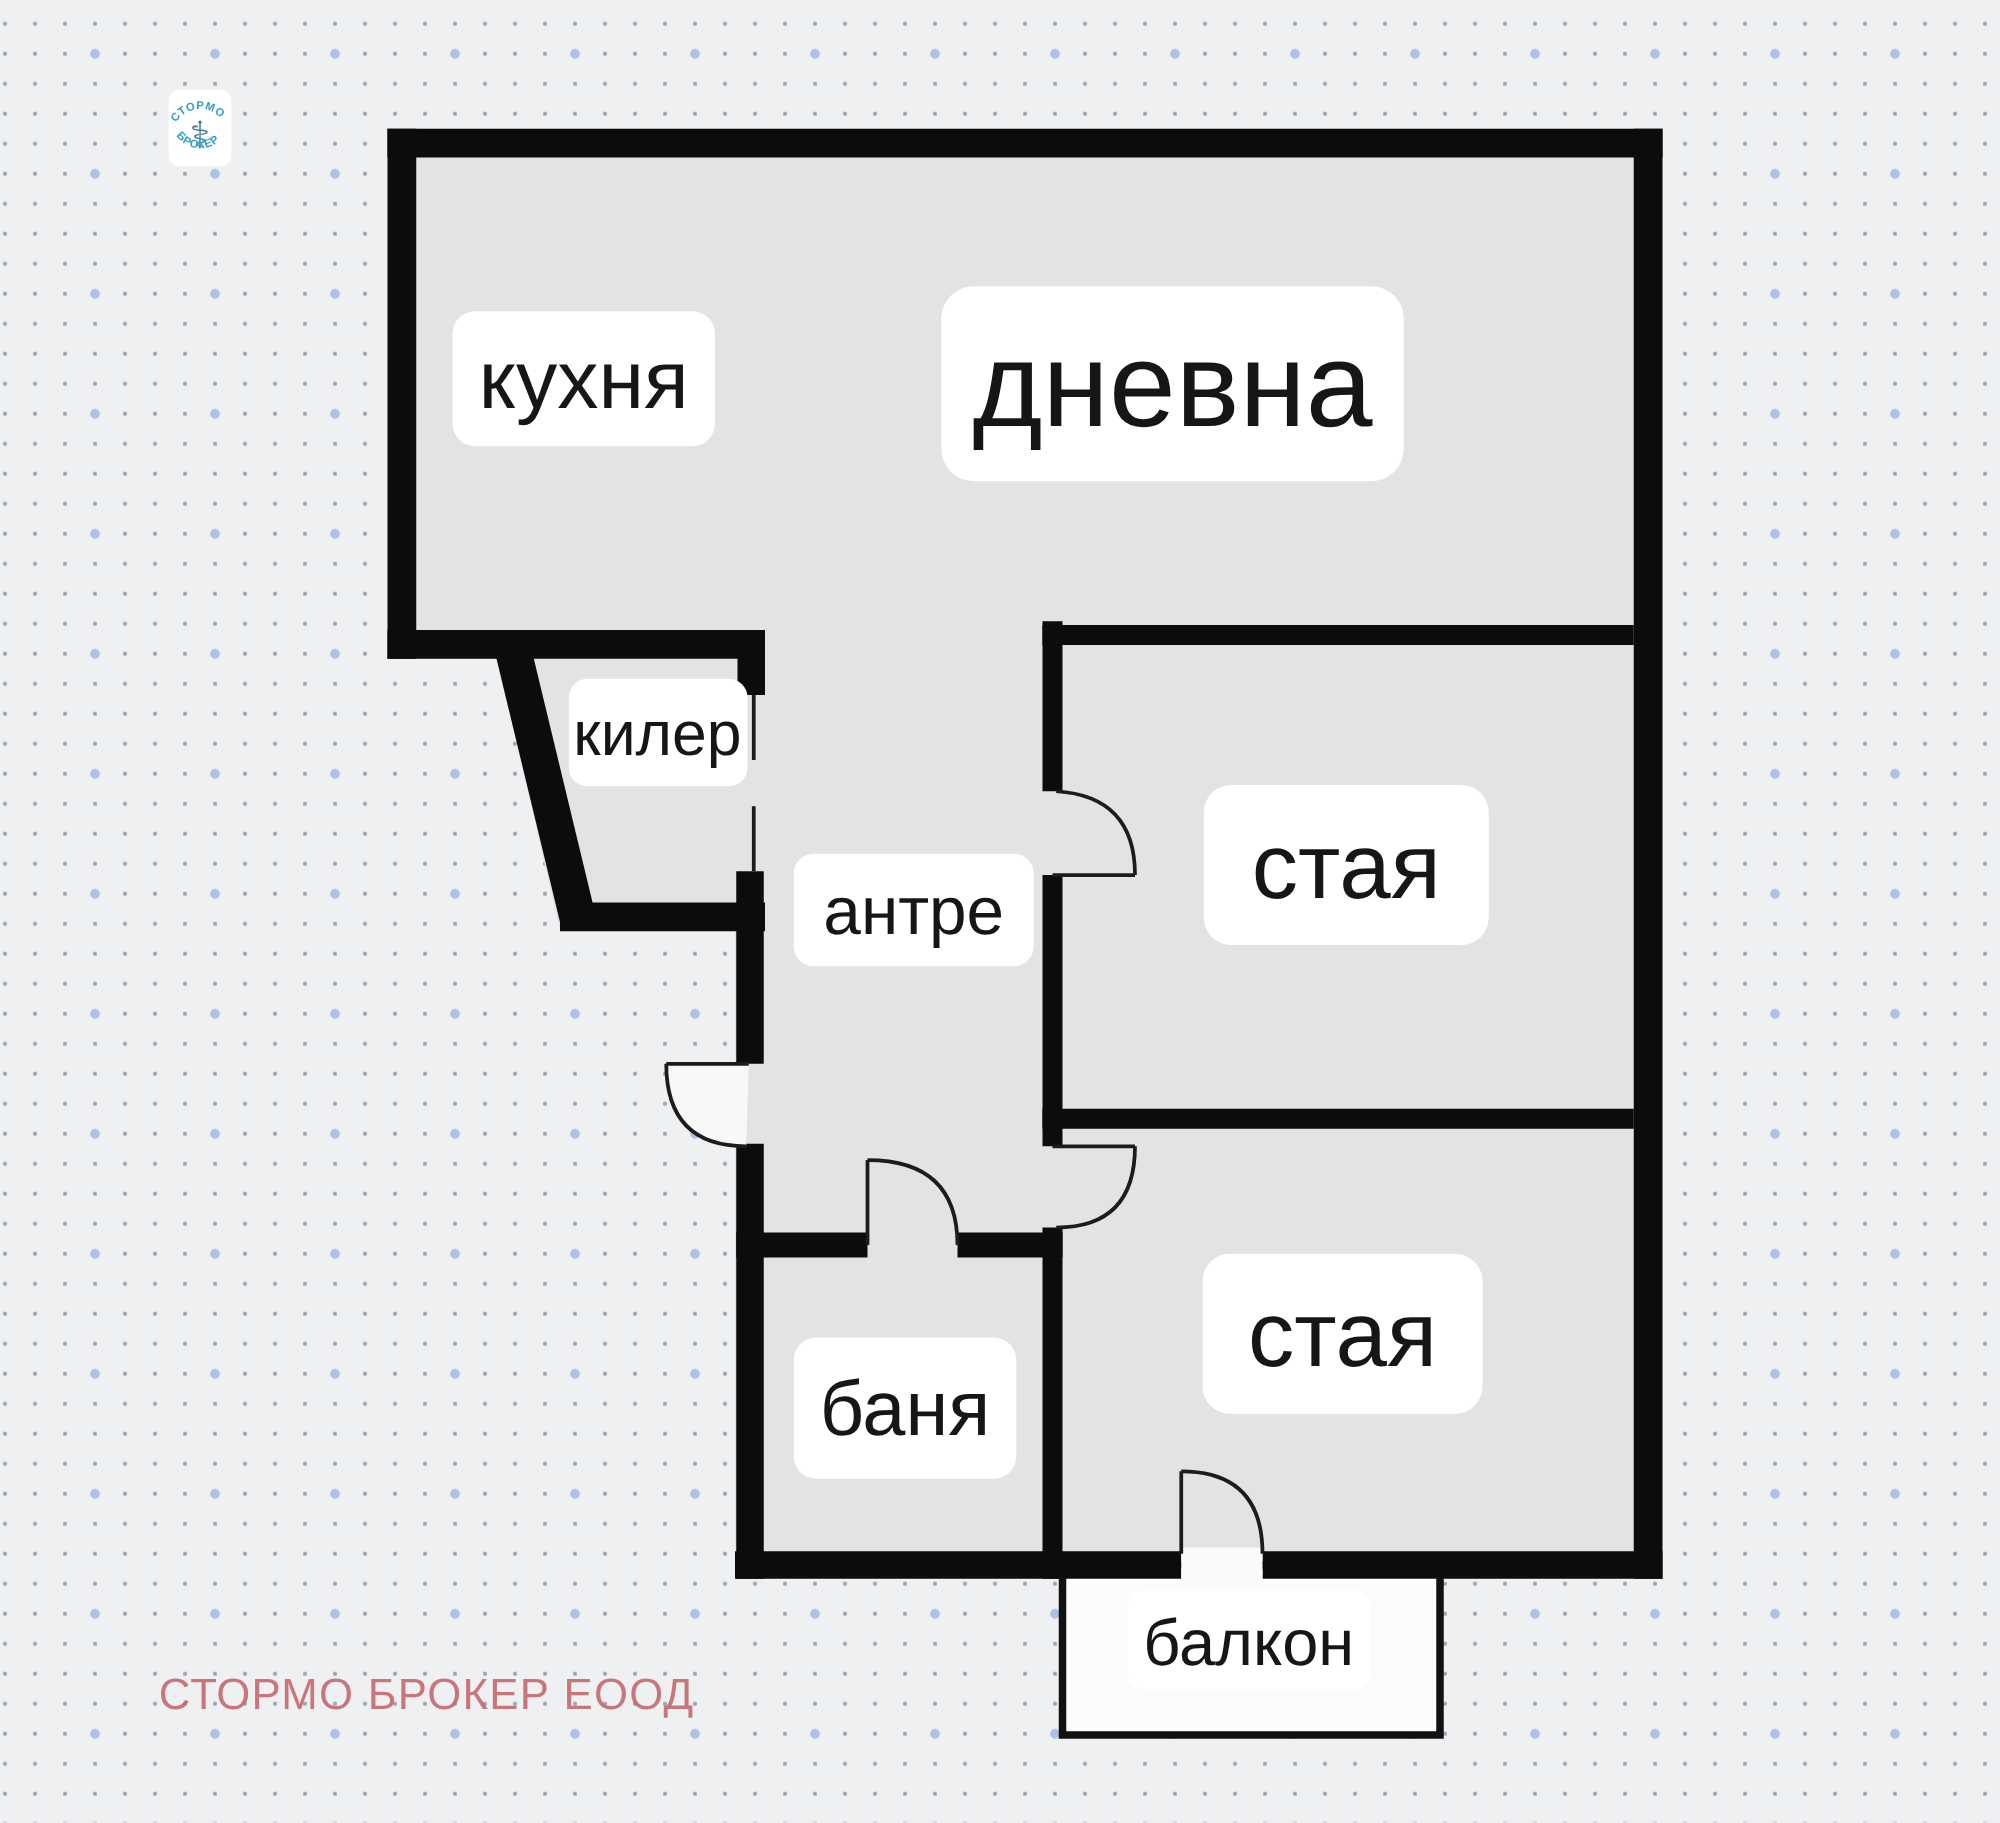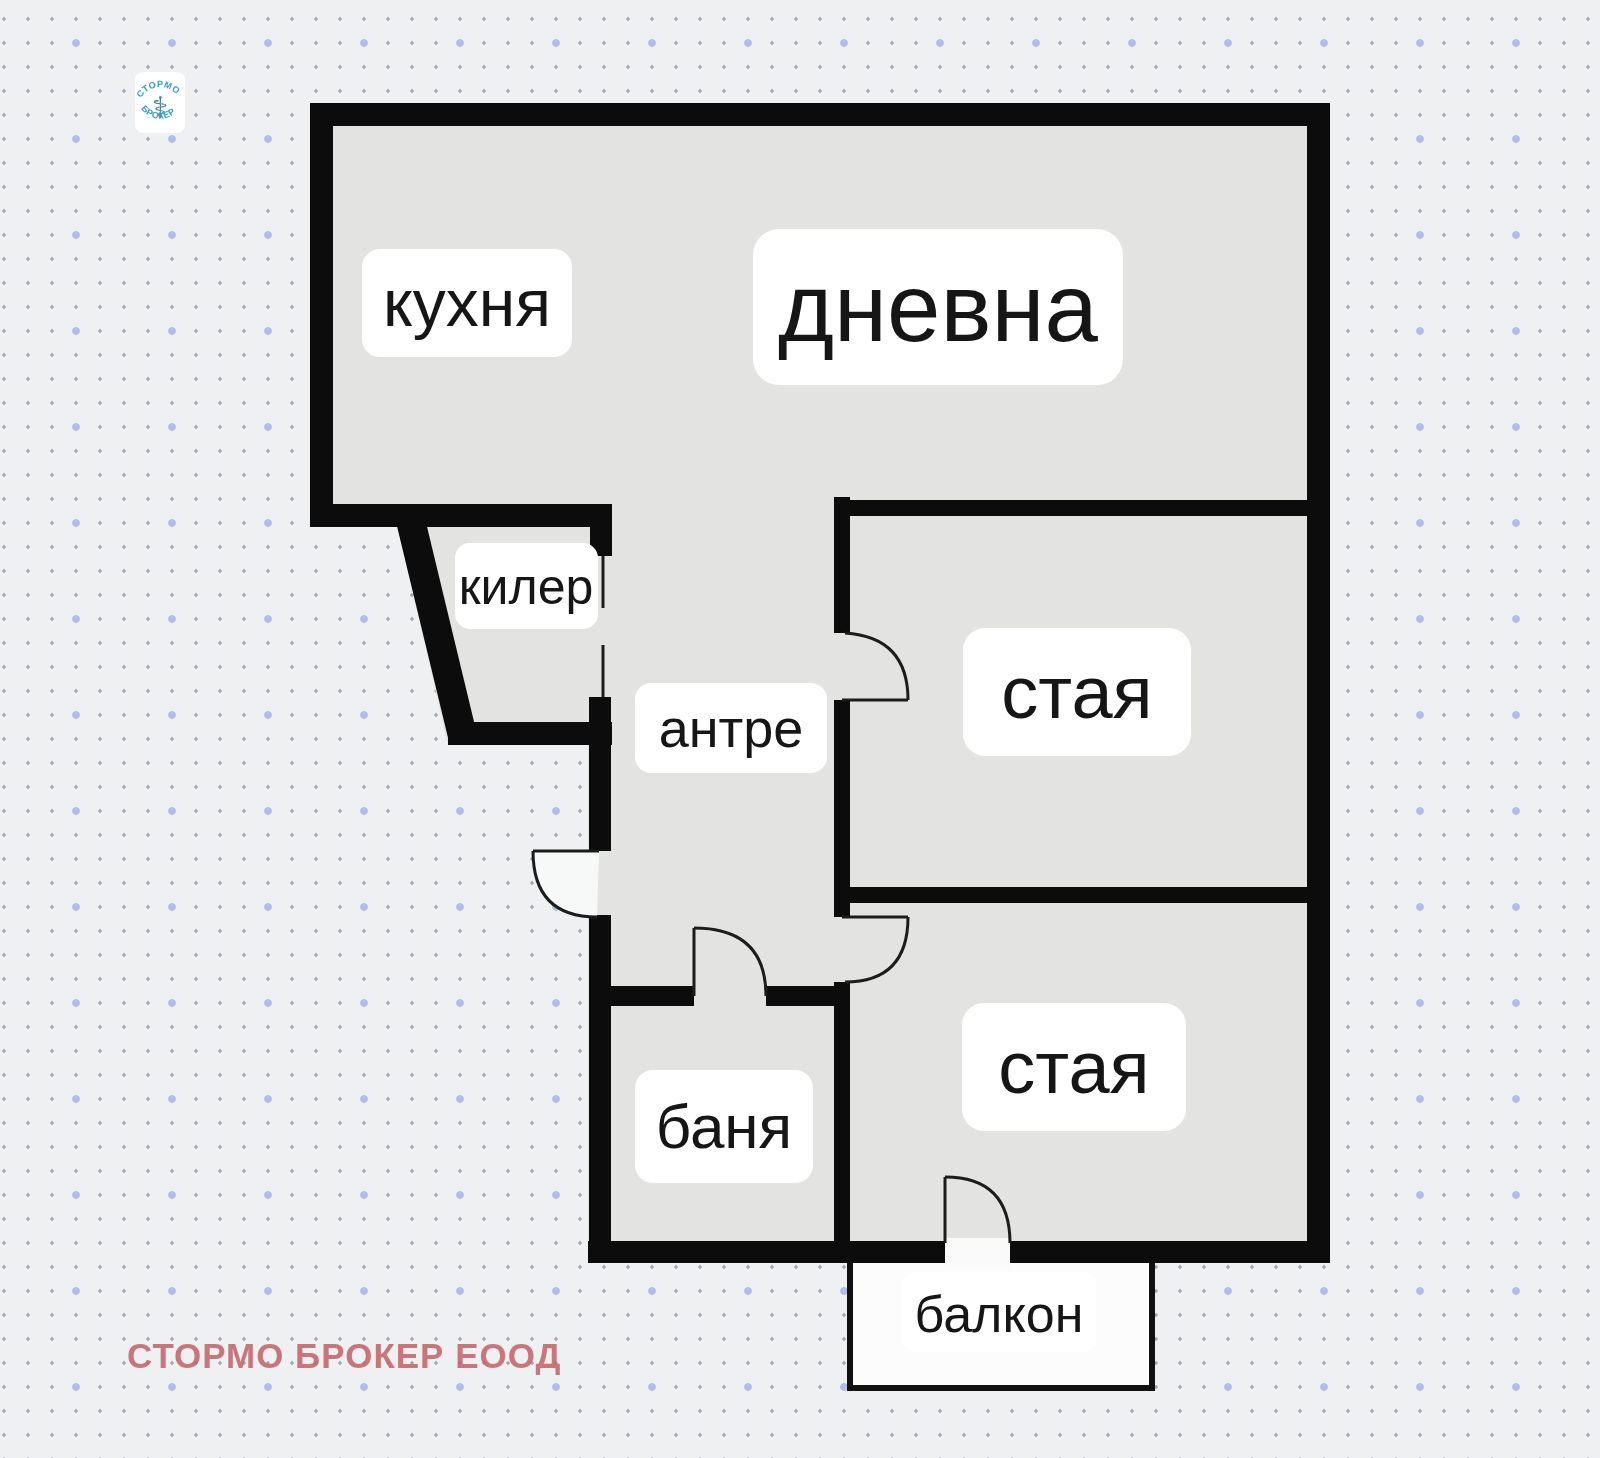--- a/index.html
+++ b/index.html
@@ -10,21 +10,21 @@
     background-image:
       radial-gradient(circle, #a9c2e6 3.5px, rgba(169,194,230,0) 4.2px),
       radial-gradient(circle, #a2a8b2 1.4px, rgba(162,168,178,0) 2px);
     background-size:96px 96px, 24px 24px;
     background-position:28px -5px, -8px 7px;
   }
   svg text{font-family:"Liberation Sans","DejaVu Sans",sans-serif;}
   .room-label-text{fill:#161616;}
   .watermark{
     position:absolute;left:127px;top:1336px;
-    font-size:35px;font-weight:bold;letter-spacing:1px;
+    font-size:35px;font-weight:normal;letter-spacing:1px;
     color:#c5666b;opacity:.88;white-space:nowrap;
   }
 </style>
 </head>
 <body>
 
 <svg width="1600" height="1458" viewBox="0 0 1600 1458" style="position:absolute;left:0;top:0;">
 
   <polygon points="310,103 1330,103 1330,1263 588,1263 588,745 448,745 398,527 310,527" fill="#e3e3e2"></polygon>
 

